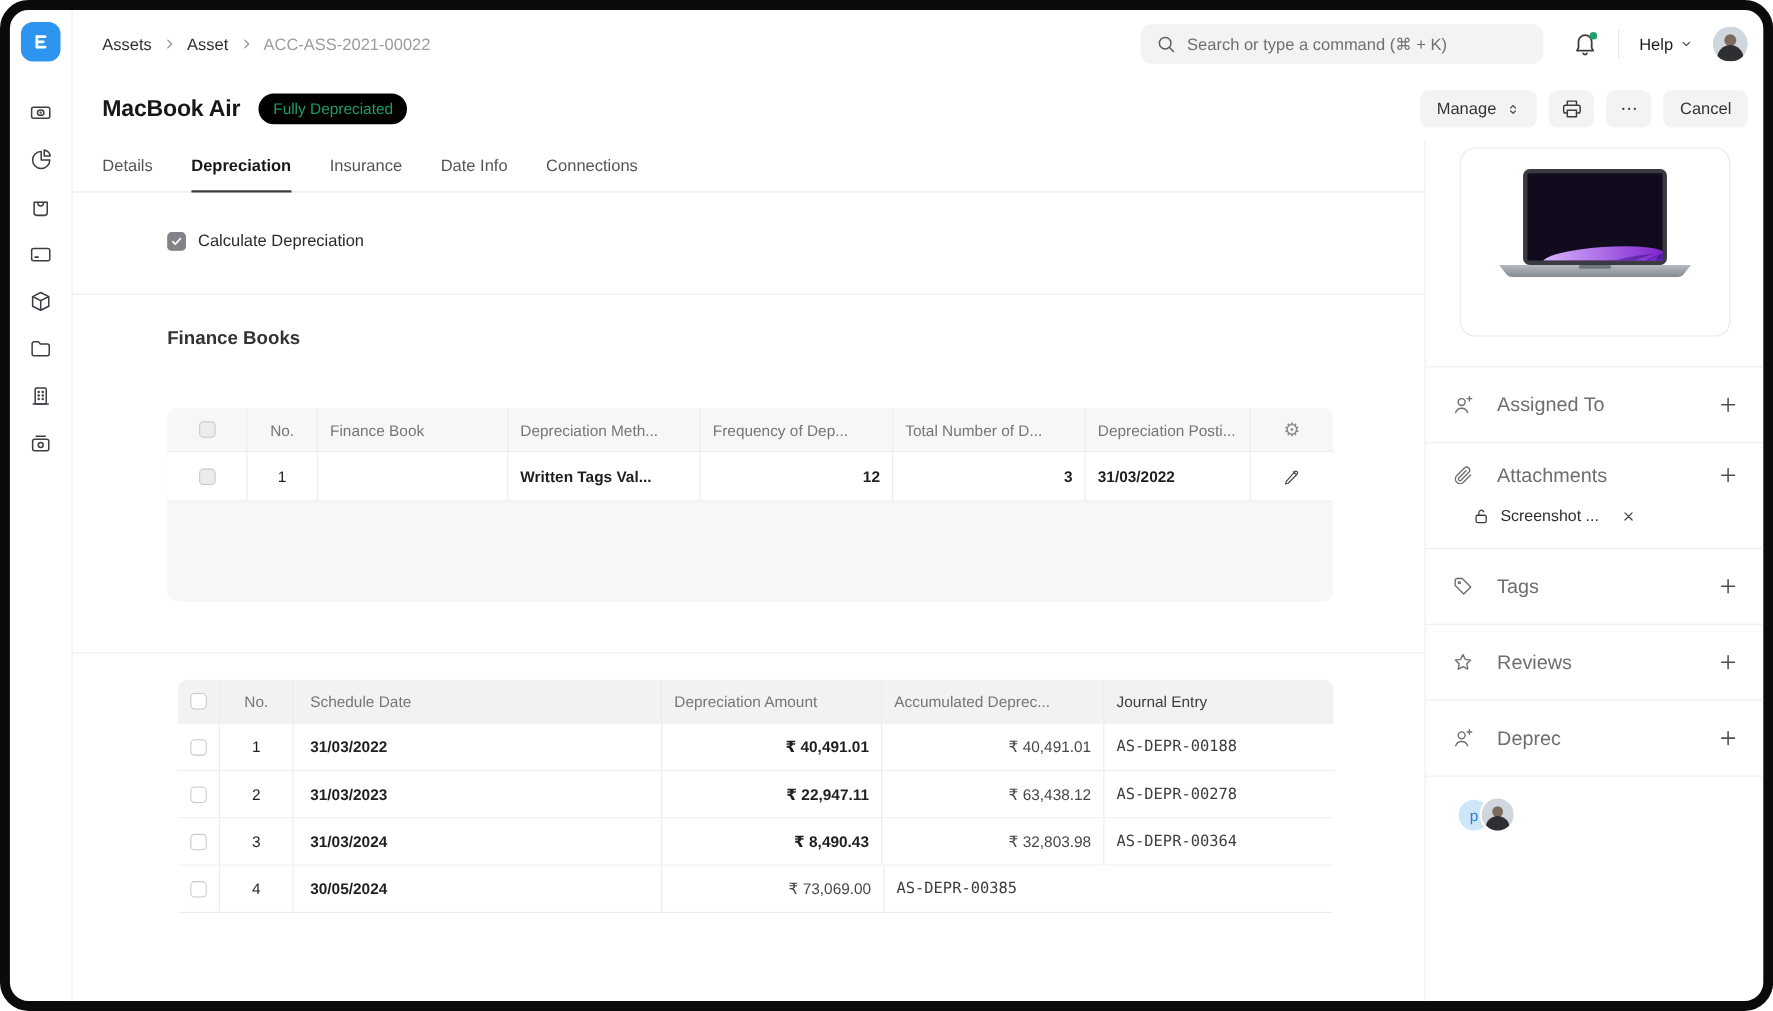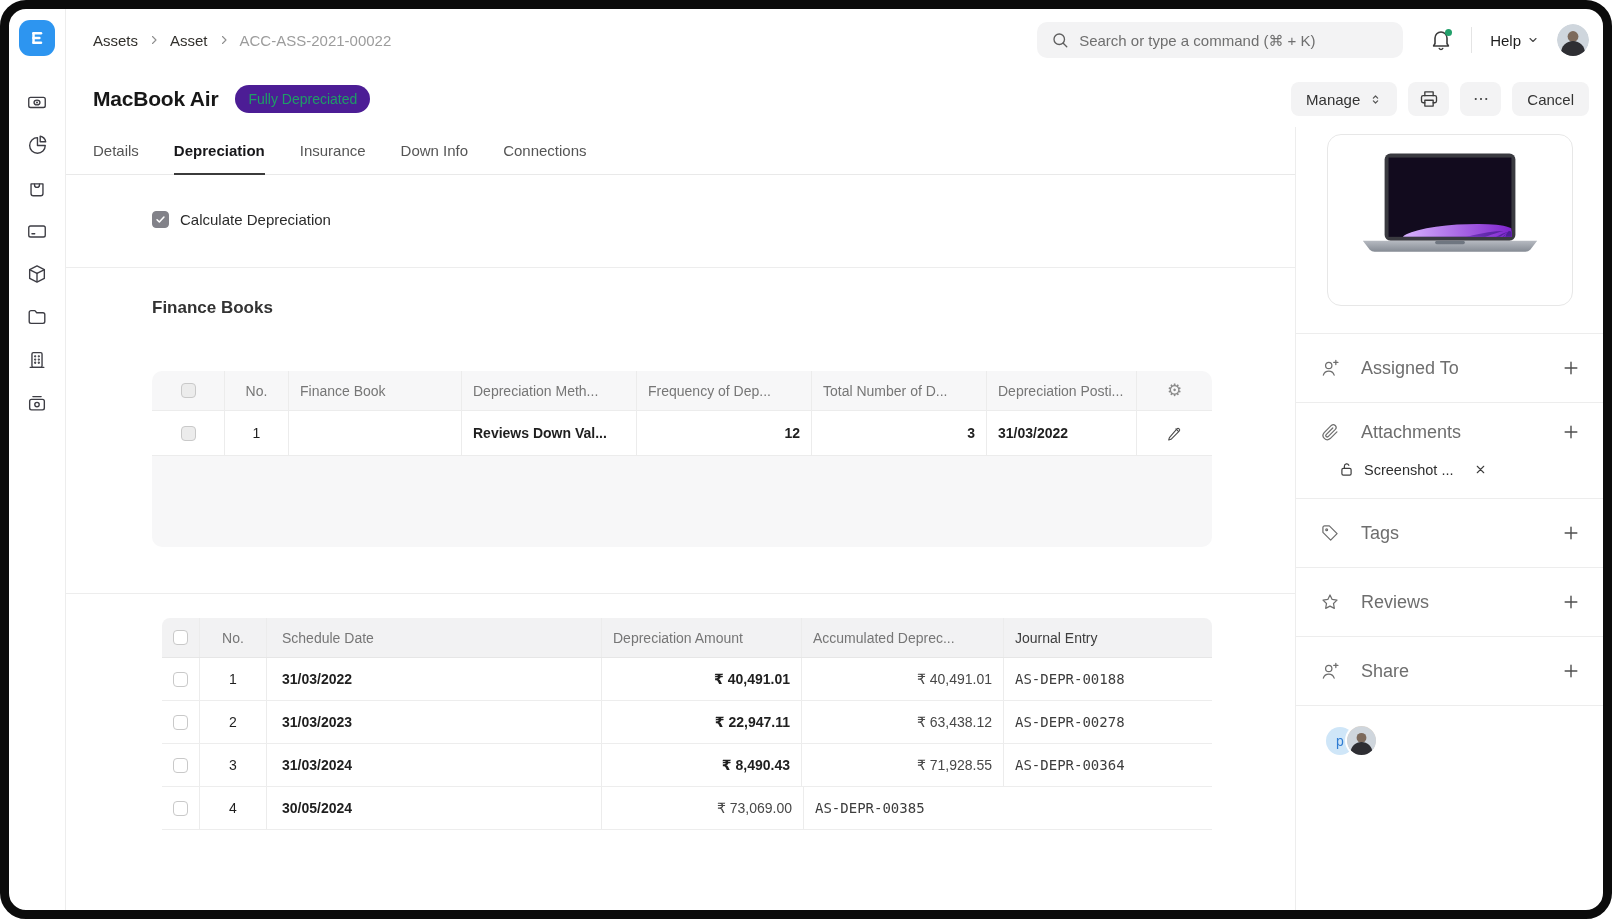--- a/index.html
+++ b/index.html
@@ -26,21 +26,21 @@
   .search input { flex:1; border:none; background:transparent; outline:none; font:15px "Liberation Sans","DejaVu Sans",sans-serif; color:#6f6f6f; }
   .search input::placeholder { color:#6f6f6f; opacity:1; }
   .bell { position:relative; margin-left:26px; width:24px; height:24px; color:#3c3c3c; cursor:pointer; }
   .bell-dot { position:absolute; top:1px; right:1px; width:7px; height:7px; border-radius:50%; background:#22a06b; }
   .vdiv { width:1px; height:26px; background:#e4e4e4; margin:0 18px; }
   .help { display:flex; align-items:center; gap:6px; font-size:15px; color:#1d1d1d; cursor:pointer; }
   .avatar { width:32px; height:32px; border-radius:50%; overflow:hidden; margin-left:18px; cursor:pointer; flex:0 0 32px; }
 
   .titlebar { height:56px; flex:0 0 56px; display:flex; align-items:center; padding:0 14px 0 27px; }
   .doc-title { font-size:21px; font-weight:700; color:#171717; letter-spacing:-0.2px; }
-  .badge { margin-left:17px; background:#4c1d95; color:#1f9d66; font-size:14px; padding:6px 13px; border-radius:999px; }
+  .badge { margin-left:17px; background:#000000; color:#1f9d66; font-size:14px; padding:6px 13px; border-radius:999px; }
   .actions { margin-left:auto; display:flex; align-items:center; gap:11px; }
   .btn { height:34px; border:none; border-radius:8px; background:#f3f3f4; color:#333; font:15px "Liberation Sans","DejaVu Sans",sans-serif; display:inline-flex; align-items:center; gap:9px; padding:0 15px; cursor:pointer; }
   .btn.icon { width:41px; padding:0; justify-content:center; color:#3c3c3c; }
 
   .tabsbar { height:48px; flex:0 0 48px; display:flex; gap:35px; padding:0 27px; border-bottom:1px solid #e9e9e9; }
   .tab { display:flex; align-items:center; font-size:15px; color:#555; cursor:pointer; border-bottom:2px solid transparent; margin-bottom:-1px; }
   .tab.active { color:#17171a; font-weight:700; border-bottom-color:#3b3b3b; }
 
   .body { flex:1; display:flex; min-height:0; }
   .main { flex:1; min-width:0; display:flex; flex-direction:column; }
@@ -260,21 +260,21 @@
       </div>
     </div>
 
     <div class="body">
       <div class="main">
 
         <div class="tabsbar">
           <div class="tab">Details</div>
           <div class="tab active">Depreciation</div>
           <div class="tab">Insurance</div>
-          <div class="tab">Down Info</div>
+          <div class="tab">Date Info</div>
           <div class="tab">Connections</div>
         </div>
 
         <div class="main-scroll">
 
           <div class="check-row">
             <span class="cb checked">
               <svg viewBox="0 0 24 24" fill="none" stroke="currentColor" stroke-width="3.4" stroke-linecap="round" stroke-linejoin="round">
                     <polyline points="4.5 12.5 9.5 17.5 19.5 6.5"></polyline>
                   </svg>
@@ -300,21 +300,21 @@
               <div class="fb-cell fc-act">
                     <span class="gear">⚙</span>
                   </div>
             </div>
             <div class="fb-row fb-data">
               <div class="fb-cell fc-sel">
                     <span class="cb sm soft"></span>
                   </div>
               <div class="fb-cell fc-no">1</div>
               <div class="fb-cell fc-book"></div>
-              <div class="fb-cell fc-meth bold">Reviews Down Val...</div>
+              <div class="fb-cell fc-meth bold">Written Tags Val...</div>
               <div class="fb-cell fc-freq num bold">12</div>
               <div class="fb-cell fc-tot num bold">3</div>
               <div class="fb-cell fc-post bold">31/03/2022</div>
               <div class="fb-cell fc-act">
                     <span class="pencil">
                       <svg width="17" height="17" viewBox="0 0 24 24" fill="none" stroke="currentColor" stroke-width="1.5" stroke-linecap="round" stroke-linejoin="round">
                         <path d="M14 5.5l3.2 3.2M4.8 17.9l-1 3.3 3.3-1L18.6 8.7a2.26 2.26 0 0 0-3.2-3.2z"></path>
                       </svg>
                     </span>
                   </div>
@@ -356,21 +356,21 @@
               <div class="ds-cell dc-acc num acc-val">₹ 63,438.12</div>
               <div class="ds-cell dc-je">AS-DEPR-00278</div>
             </div>
             <div class="ds-row">
               <div class="ds-cell dc-sel">
                     <span class="cb sm"></span>
                   </div>
               <div class="ds-cell dc-no">3</div>
               <div class="ds-cell dc-date bold">31/03/2024</div>
               <div class="ds-cell dc-amt num bold">₹ 8,490.43</div>
-              <div class="ds-cell dc-acc num acc-val">₹ 71,928.55</div>
+              <div class="ds-cell dc-acc num acc-val">₹ 32,803.98</div>
               <div class="ds-cell dc-je">AS-DEPR-00364</div>
             </div>
             <div class="ds-row">
               <div class="ds-cell dc-sel">
                     <span class="cb sm"></span>
                   </div>
               <div class="ds-cell dc-no">4</div>
               <div class="ds-cell dc-date bold">30/05/2024</div>
               <div class="ds-cell dc-acc num acc-val">₹ 73,069.00</div>
               <div class="ds-cell dc-je">AS-DEPR-00385</div>
@@ -483,21 +483,21 @@
                 </svg>
           </div>
 
           <div class="side-row">
             <span class="side-label">
               <svg viewBox="0 0 24 24" fill="none" stroke="currentColor" stroke-width="1.5" stroke-linecap="round" stroke-linejoin="round">
                     <circle cx="10.5" cy="9" r="3.8"></circle>
                     <path d="M4 20.5a6.8 6.8 0 0 1 13 0"></path>
                     <path d="M19 2.8v5M16.5 5.3h5"></path>
                   </svg>
-              <span>Share</span>
+              <span>Deprec</span>
             </span>
             <svg class="plus" viewBox="0 0 24 24" fill="none" stroke="currentColor" stroke-width="1.7" stroke-linecap="round">
                   <path d="M12 5v14M5 12h14"></path>
                 </svg>
           </div>
 
           <div class="share-avatars">
             <span class="mini-av">p</span>
             <span class="mini-av photo">
               <svg viewBox="0 0 32 32" width="30" height="30">

